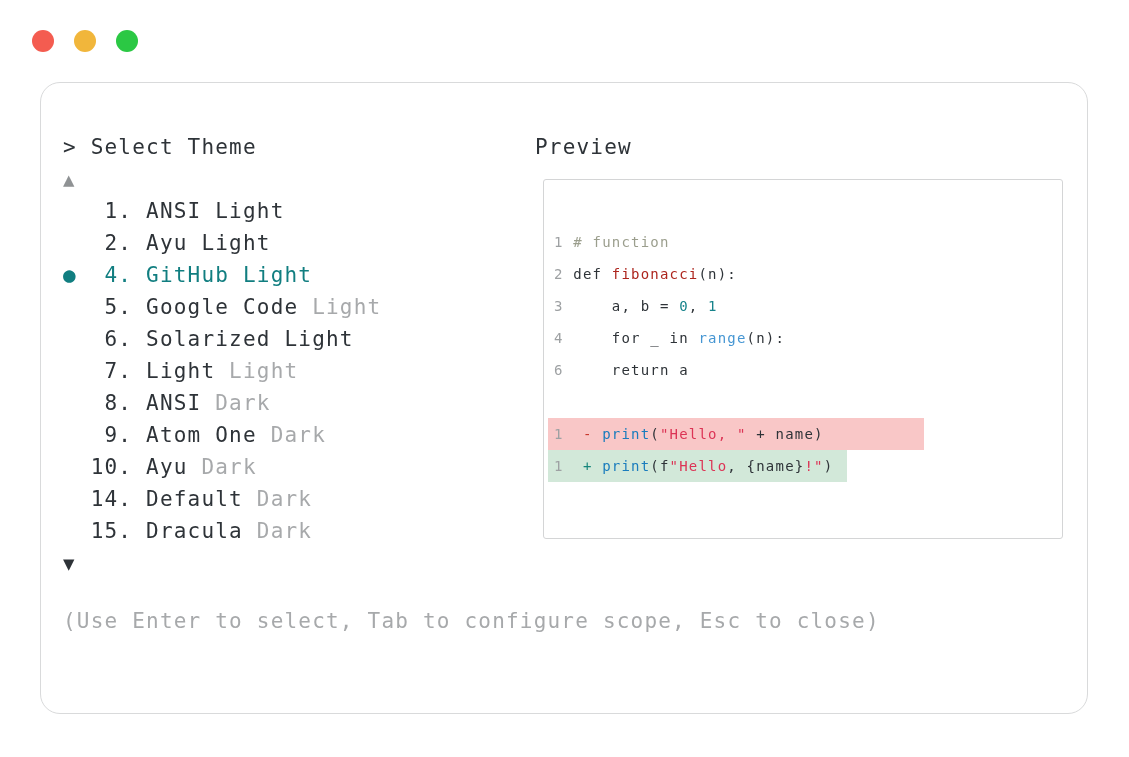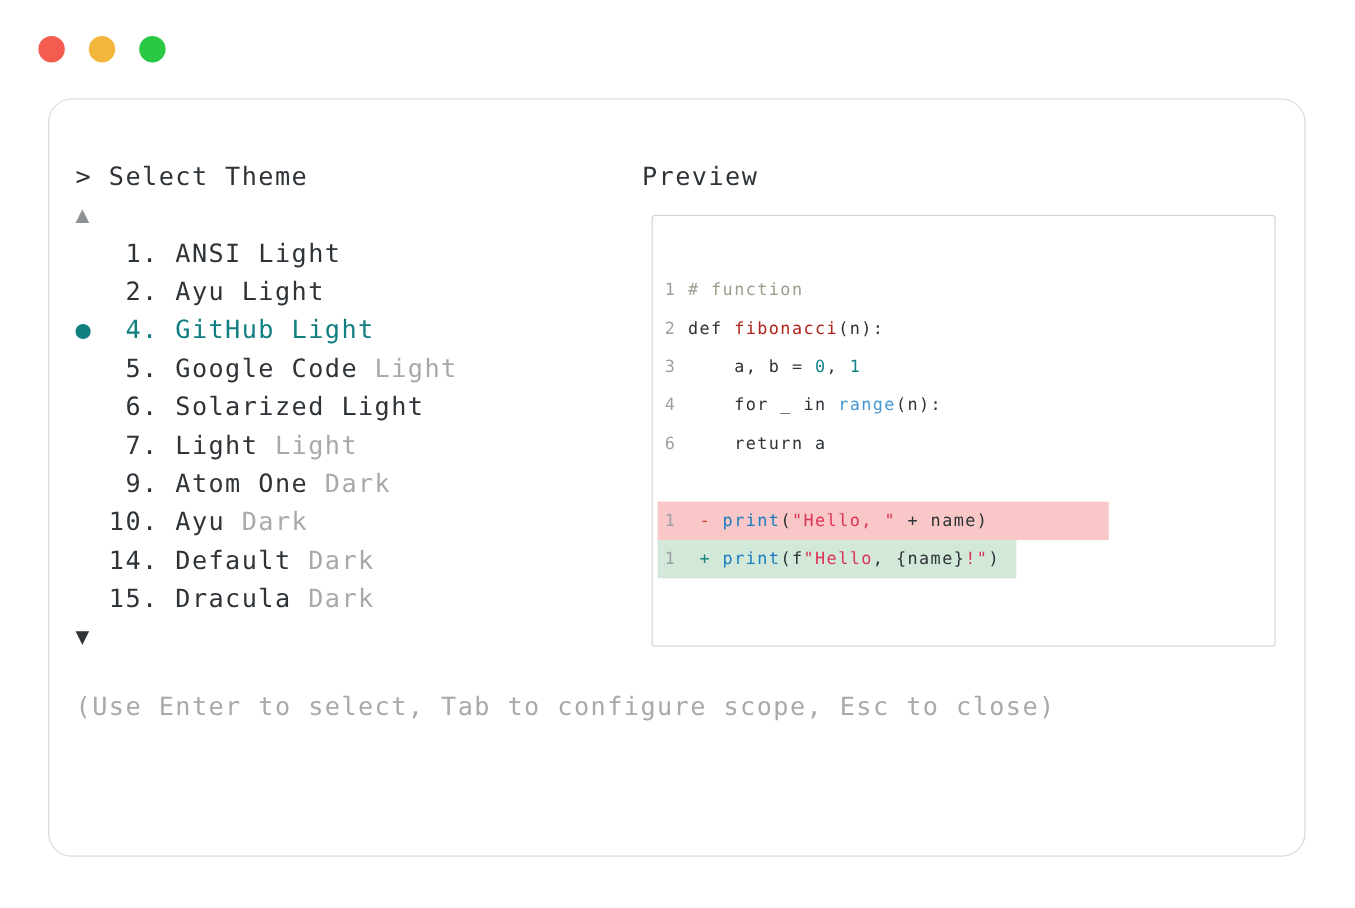--- a/index.html
+++ b/index.html
@@ -63,20 +63,21 @@
     <div class="left-col">
       <div class="row"><span>&gt;</span><span> </span><span>Select Theme</span></div>
       <div class="row arrow-up">▲</div>
       <div>
           <div class="row item"><span class="marker">  </span><span class="num"> 1. </span><span class="name">ANSI Light</span></div>
           <div class="row item"><span class="marker">  </span><span class="num"> 2. </span><span class="name">Ayu Light</span></div>
           <div class="row item selected"><span class="marker">● </span><span class="num"> 4. </span><span class="name">GitHub Light</span></div>
           <div class="row item"><span class="marker">  </span><span class="num"> 5. </span><span class="name">Google Code</span><span class="dim"> Light</span></div>
           <div class="row item"><span class="marker">  </span><span class="num"> 6. </span><span class="name">Solarized Light</span></div>
           <div class="row item"><span class="marker">  </span><span class="num"> 7. </span><span class="name">Light</span><span class="dim"> Light</span></div>
+          <div class="row item"><span class="marker">  </span><span class="num"> 8. </span><span class="name">ANSI</span><span class="dim"> Dark</span></div>
           <div class="row item"><span class="marker">  </span><span class="num"> 9. </span><span class="name">Atom One</span><span class="dim"> Dark</span></div>
           <div class="row item"><span class="marker">  </span><span class="num">10. </span><span class="name">Ayu</span><span class="dim"> Dark</span></div>
           <div class="row item"><span class="marker">  </span><span class="num">14. </span><span class="name">Default</span><span class="dim"> Dark</span></div>
           <div class="row item"><span class="marker">  </span><span class="num">15. </span><span class="name">Dracula</span><span class="dim"> Dark</span></div>
         </div>
       <div class="row arrow-down">▼</div>
     </div>
     <div class="right-col">
       <div class="row preview-label">Preview</div>
       <div class="preview-box">

